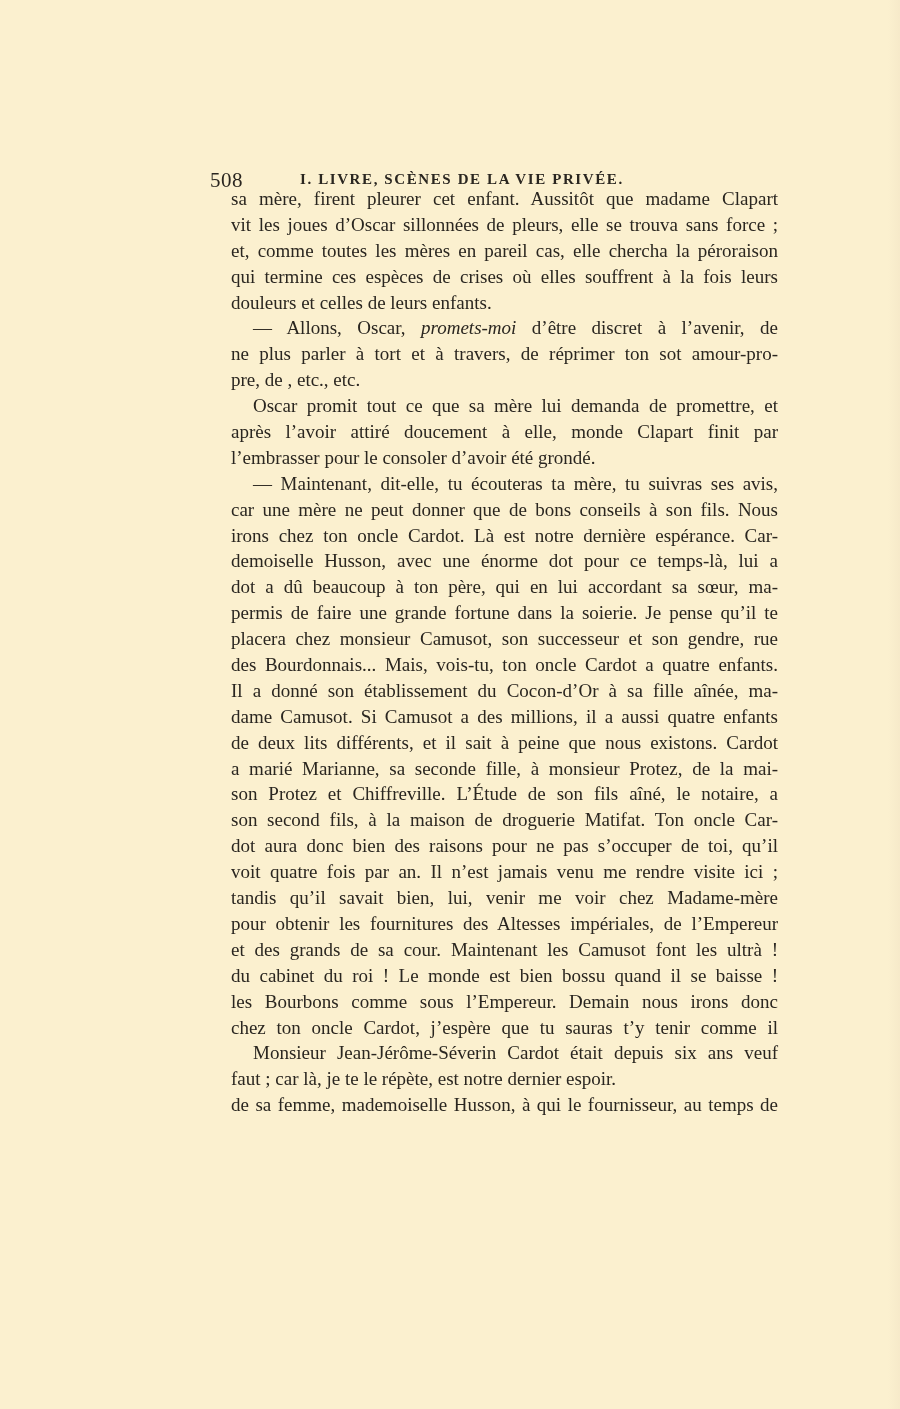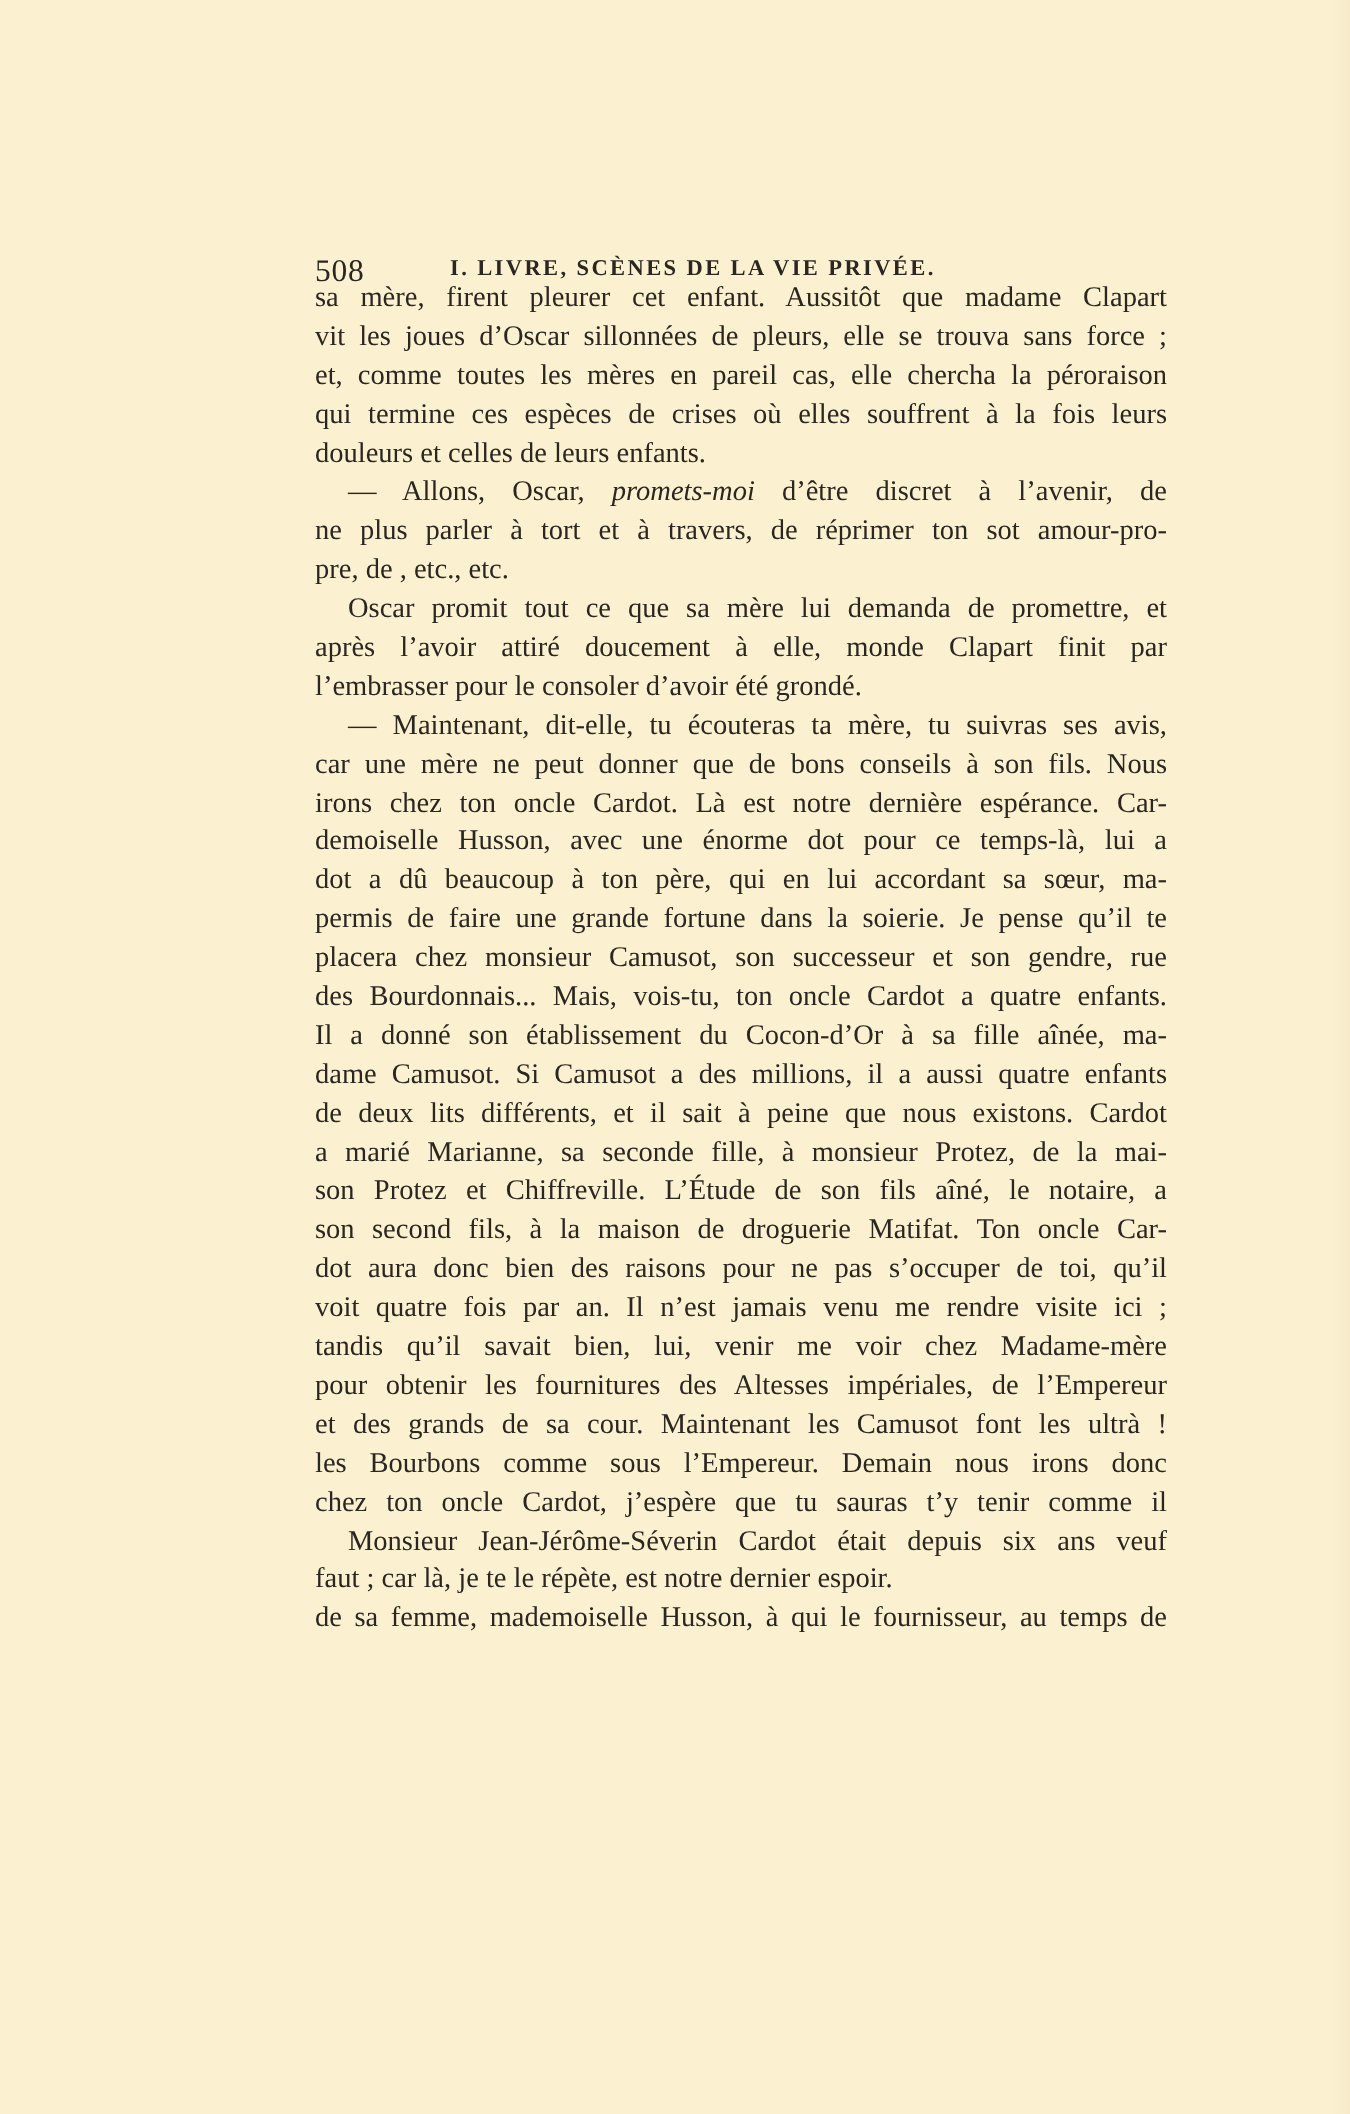--- a/index.html
+++ b/index.html
@@ -29,20 +29,21 @@
   }
   .body-text {
     position: absolute; left: 210px; top: 186px; width: 568px;
   }
   .line {
     height: 25.9px; line-height: 25.9px;
     font-size: 19px;
     white-space: nowrap;
     text-align: justify;
     text-align-last: justify;
+    margin-left: 21px;
   }
   .line.last { text-align-last: left; }
   .line.indent { padding-left: 22px; }
   .line i { }
 </style>
 </head>
 <body>
 
 <div class="page-edge"></div>
 
@@ -75,18 +76,19 @@
     <div class="line">dame Camusot. Si Camusot a des millions, il a aussi quatre enfants</div>
     <div class="line">de deux lits différents, et il sait à peine que nous existons. Cardot</div>
     <div class="line">a marié Marianne, sa seconde fille, à monsieur Protez, de la mai-</div>
     <div class="line">son Protez et Chiffreville. L’Étude de son fils aîné, le notaire, a</div>
     <div class="line">son second fils, à la maison de droguerie Matifat. Ton oncle Car-</div>
     <div class="line">dot aura donc bien des raisons pour ne pas s’occuper de toi, qu’il</div>
     <div class="line">voit quatre fois par an. Il n’est jamais venu me rendre visite ici ;</div>
     <div class="line">tandis qu’il savait bien, lui, venir me voir chez Madame-mère</div>
     <div class="line">pour obtenir les fournitures des Altesses impériales, de l’Empereur</div>
     <div class="line">et des grands de sa cour. Maintenant les Camusot font les ultrà !</div>
+    <div class="line">du cabinet du roi ! Le monde est bien bossu quand il se baisse !</div>
     <div class="line">les Bourbons comme sous l’Empereur. Demain nous irons donc</div>
     <div class="line">chez ton oncle Cardot, j’espère que tu sauras t’y tenir comme il</div>
     <div class="line indent">Monsieur Jean-Jérôme-Séverin Cardot était depuis six ans veuf</div>
     <div class="line last">faut ; car là, je te le répète, est notre dernier espoir.</div>
     <div class="line">de sa femme, mademoiselle Husson, à qui le fournisseur, au temps de</div>
   </div>
 
 </body></html>

